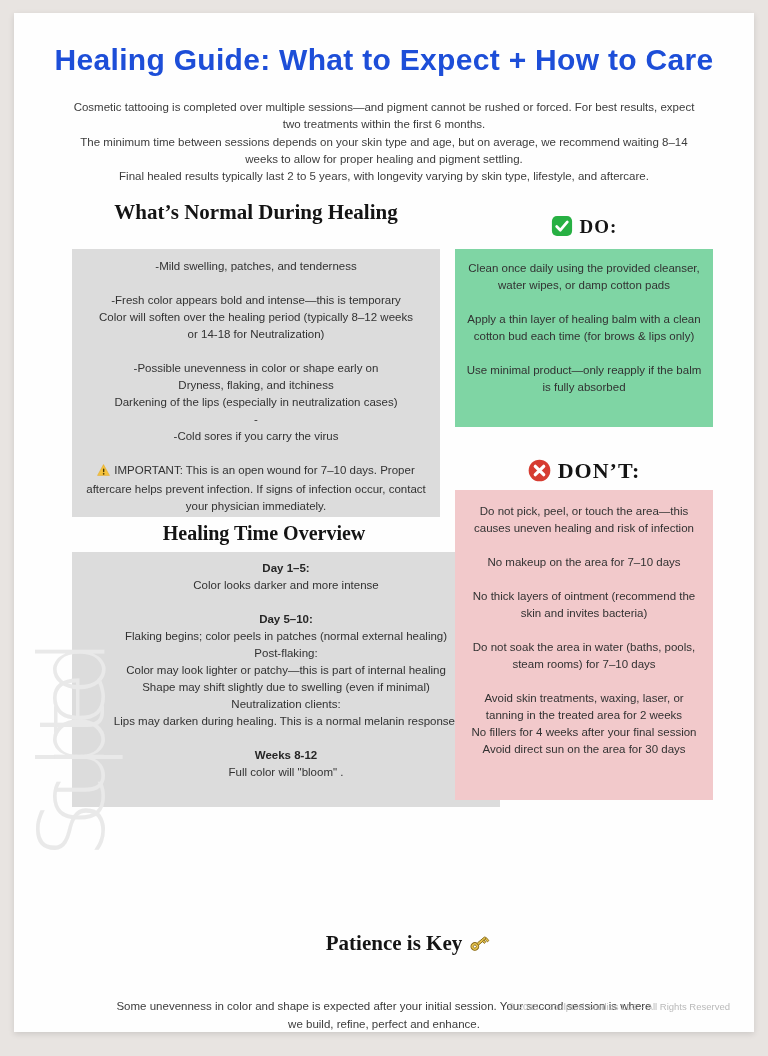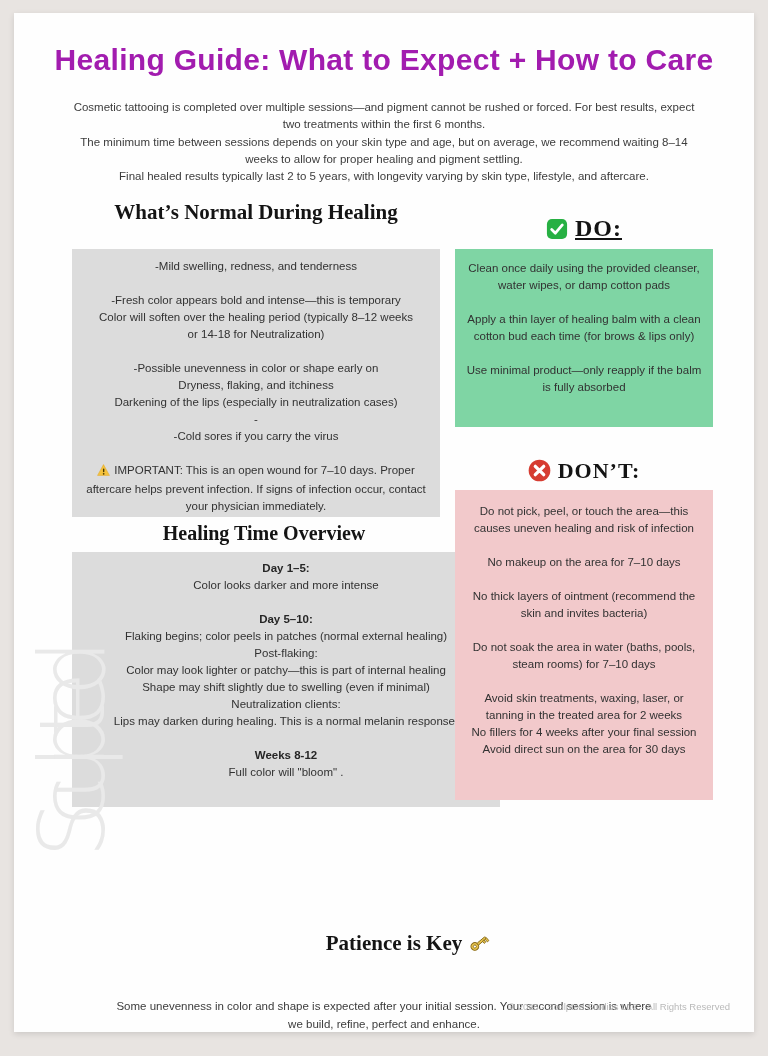--- a/index.html
+++ b/index.html
@@ -15,36 +15,36 @@
   }
   .watermark{
     position:absolute;left:6px;top:305px;height:540px;
     writing-mode:vertical-rl;transform:rotate(180deg);
     font-family:"DejaVu Sans",sans-serif;font-weight:200;
     font-size:90px;letter-spacing:-25px;color:#e9e9e9;
     z-index:5;pointer-events:none;user-select:none;
   }
   .title{
     position:absolute;top:30px;left:0;width:100%;margin:0;
-    text-align:center;font-size:30px;font-weight:700;color:#a21caf;
+    text-align:center;font-size:30px;font-weight:700;color:#1d4ed8;
     letter-spacing:0.3px;
   }
   .intro{
     position:absolute;top:86px;left:18px;right:18px;
     text-align:center;font-size:11.5px;line-height:17.3px;color:#3c3c3c;
   }
   .intro p{margin:0;white-space:pre-line;}
   h2.sec{
     position:absolute;margin:0;text-align:center;
     font-family:"Liberation Serif","DejaVu Serif",serif;
     font-weight:700;color:#141414;
   }
   .h-normal{top:187px;left:58px;width:368px;font-size:21px;}
   .h-timeline{top:509px;left:66px;width:368px;font-size:20px;}
-  .h-do{top:202px;left:441px;width:258px;font-size:24px;letter-spacing:1px;text-decoration:underline;}
+  .h-do{top:202px;left:441px;width:258px;font-size:19px;letter-spacing:1px;}
   .h-dont{top:445px;left:441px;width:258px;font-size:22px;letter-spacing:1px;}
   .h-do .ico,.h-dont .ico{vertical-align:-4px;margin-right:7px;}
   .box{
     position:absolute;box-sizing:border-box;
     text-align:center;font-size:11.5px;line-height:17px;color:#323232;
   }
   .box p{margin:0 0 17px 0;white-space:pre-line;}
   .box p:last-child{margin-bottom:0;}
   .gray{background:#dcdcdc;}
   .box-normal{left:58px;top:236px;width:368px;height:268px;padding:9px 10px;}
@@ -90,21 +90,21 @@
     <p>Cosmetic tattooing is completed over multiple sessions—and pigment cannot be rushed or forced. For best results, expect
 two treatments within the first 6 months.</p>
     <p>The minimum time between sessions depends on your skin type and age, but on average, we recommend waiting 8–14
 weeks to allow for proper healing and pigment settling.</p>
     <p>Final healed results typically last 2 to 5 years, with longevity varying by skin type, lifestyle, and aftercare.</p>
   </div>
 
   <h2 class="sec h-normal">What’s Normal During Healing</h2>
 
   <div class="box gray box-normal">
-    <p>-Mild swelling, redness, and tenderness</p>
+    <p>-Mild swelling, patches, and tenderness</p>
     <p>-Fresh color appears bold and intense—this is temporary
 Color will soften over the healing period (typically 8–12 weeks
 or 14-18 for Neutralization)</p>
     <p>-Possible unevenness in color or shape early on
 Dryness, flaking, and itchiness
 Darkening of the lips (especially in neutralization cases)
 -
 -Cold sores if you carry the virus</p>
     <p class="important"><span class="ico"><svg width="13" height="12" viewBox="0 0 24 22">
             <path d="M12 1 L23 21 L1 21 Z" fill="#f5c23c" stroke="#e0a92c" stroke-width="1"></path>

